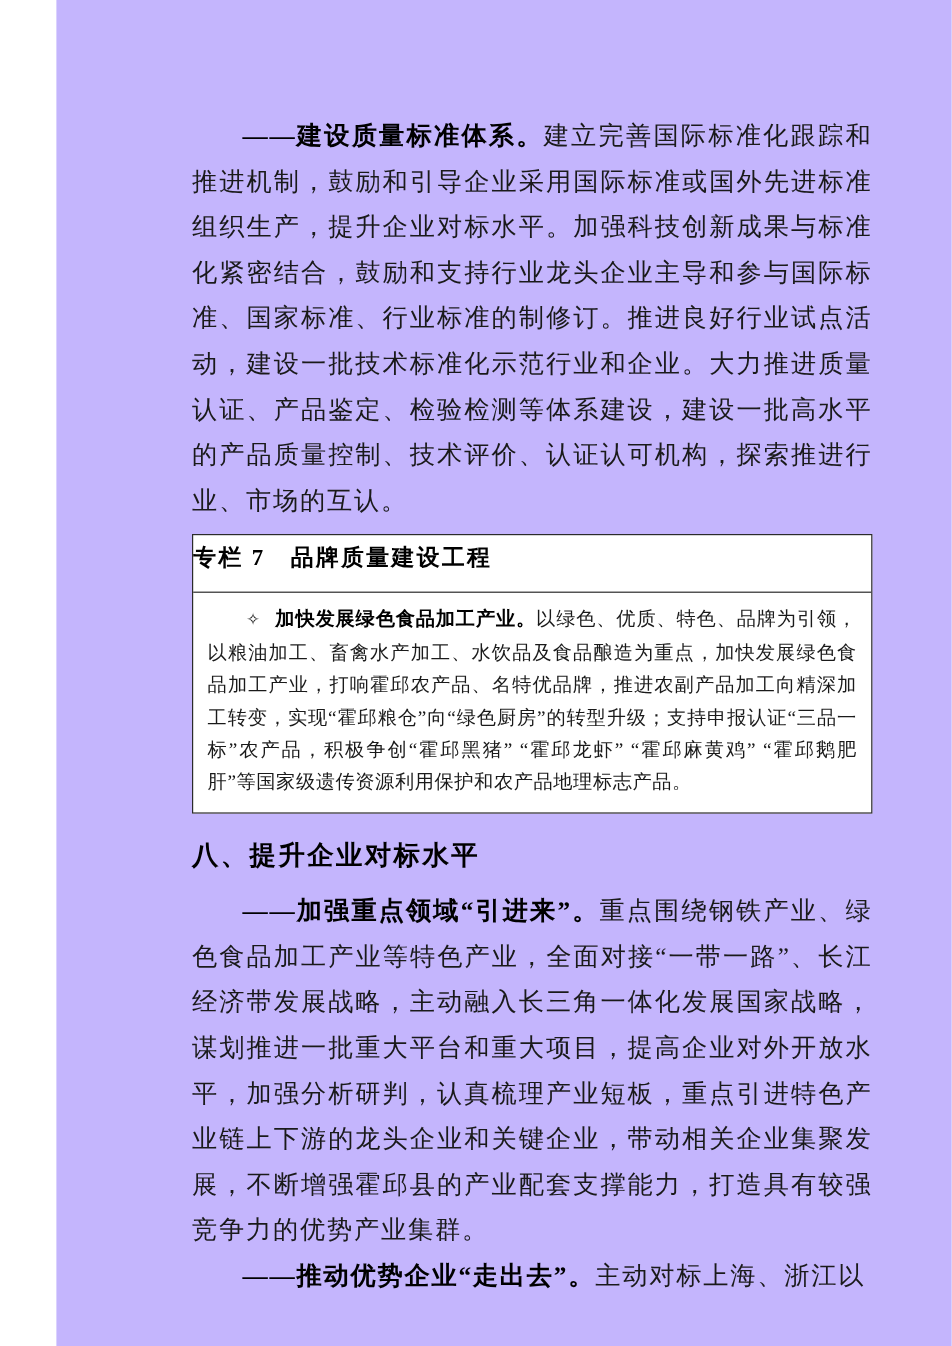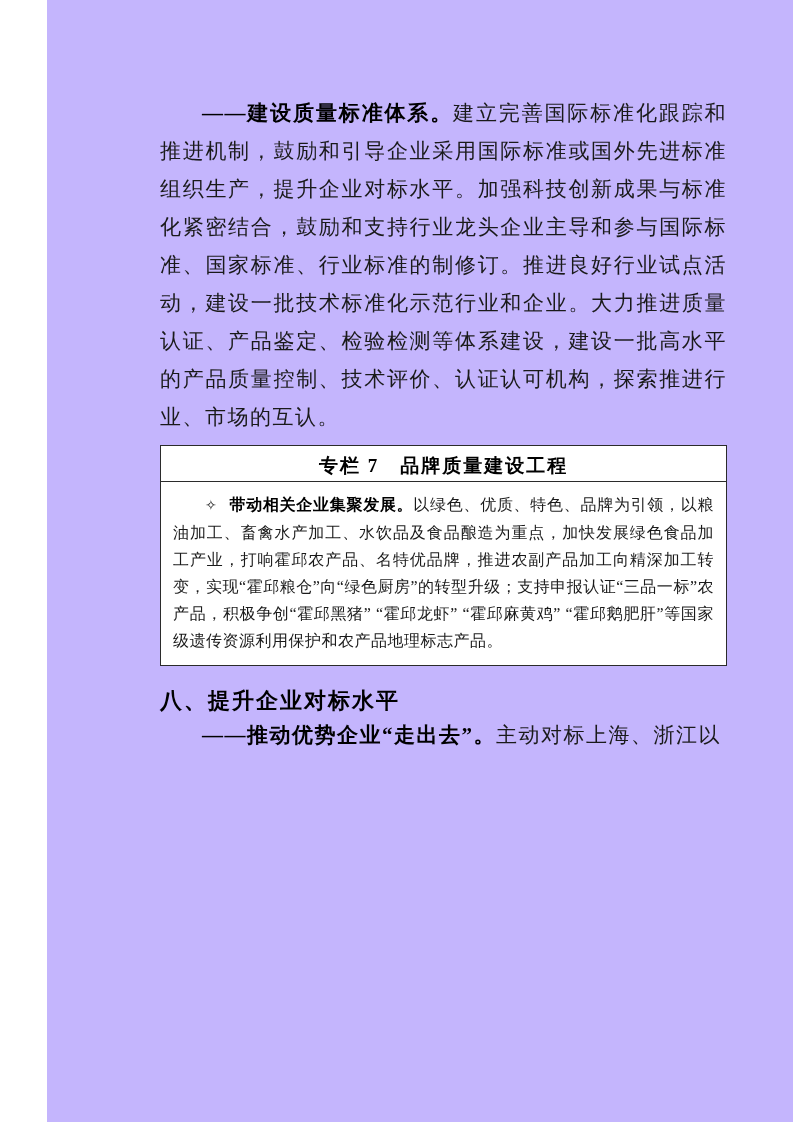--- a/index.html
+++ b/index.html
@@ -35,25 +35,25 @@
   .para .lead {
     font-weight: bold;
     color: #000000;
   }
   .callout {
     margin-top: 9px;
     border: 1.5px solid #2b2b2b;
     background: #ffffff;
   }
   .callout-title {
-    text-align: center;
+    text-align: left;
     font-weight: bold;
     font-size: 19px;
     line-height: 22px;
-    padding: 9px 0 4px 0;
+    padding: 9px 0 16px 0;
     border-bottom: 1.5px solid #2b2b2b;
     letter-spacing: 2px;
     color: #000000;
   }
   .callout-body {
     font-size: 16px;
     line-height: 27px;
     letter-spacing: 0.5px;
     padding: 9px 12px 11px 12px;
     text-align: justify;
@@ -94,24 +94,25 @@
 </head>
 <body>
 
 <div class="page">
   <main class="content">
 
     <p class="para"><strong class="lead">——建设质量标准体系。</strong><span>建立完善国际标准化跟踪和推进机制，鼓励和引导企业采用国际标准或国外先进标准组织生产，提升企业对标水平。加强科技创新成果与标准化紧密结合，鼓励和支持行业龙头企业主导和参与国际标准、国家标准、行业标准的制修订。推进良好行业试点活动，建设一批技术标准化示范行业和企业。大力推进质量认证、产品鉴定、检验检测等体系建设，建设一批高水平的产品质量控制、技术评价、认证认可机构，探索推进行业、市场的互认。</span></p>
 
     <section class="callout">
       <div class="callout-title">专栏 7　品牌质量建设工程</div>
-      <div class="callout-body"><span class="bullet">✧</span><strong class="callout-lead">带动相关企业集聚发展。</strong><span>以绿色、优质、特色、品牌为引领，以粮油加工、畜禽水产加工、水饮品及食品酿造为重点，加快发展绿色食品加工产业，打响霍邱农产品、名特优品牌，推进农副产品加工向精深加工转变，实现“霍邱粮仓”向“绿色厨房”的转型升级；支持申报认证“三品一标”农产品，积极争创“霍邱黑猪” “霍邱龙虾” “霍邱麻黄鸡” “霍邱鹅肥肝”等国家级遗传资源利用保护和农产品地理标志产品。</span></div>
+      <div class="callout-body"><span class="bullet">✧</span><strong class="callout-lead">加快发展绿色食品加工产业。</strong><span>以绿色、优质、特色、品牌为引领，以粮油加工、畜禽水产加工、水饮品及食品酿造为重点，加快发展绿色食品加工产业，打响霍邱农产品、名特优品牌，推进农副产品加工向精深加工转变，实现“霍邱粮仓”向“绿色厨房”的转型升级；支持申报认证“三品一标”农产品，积极争创“霍邱黑猪” “霍邱龙虾” “霍邱麻黄鸡” “霍邱鹅肥肝”等国家级遗传资源利用保护和农产品地理标志产品。</span></div>
     </section>
 
     <h2 class="section-heading">八、提升企业对标水平</h2>
 
+    <p class="para after-heading"><strong class="lead">——加强重点领域“引进来”。</strong><span>重点围绕钢铁产业、绿色食品加工产业等特色产业，全面对接“一带一路”、长江经济带发展战略，主动融入长三角一体化发展国家战略，谋划推进一批重大平台和重大项目，提高企业对外开放水平，加强分析研判，认真梳理产业短板，重点引进特色产业链上下游的龙头企业和关键企业，带动相关企业集聚发展，不断增强霍邱县的产业配套支撑能力，打造具有较强竞争力的优势产业集群。</span></p>
 
     <p class="para"><strong class="lead">——推动优势企业“走出去”。</strong><span>主动对标上海、浙江以</span></p>
 
   </main>
 
   <footer class="page-number">52</footer>
 </div>
 
 </body></html>

